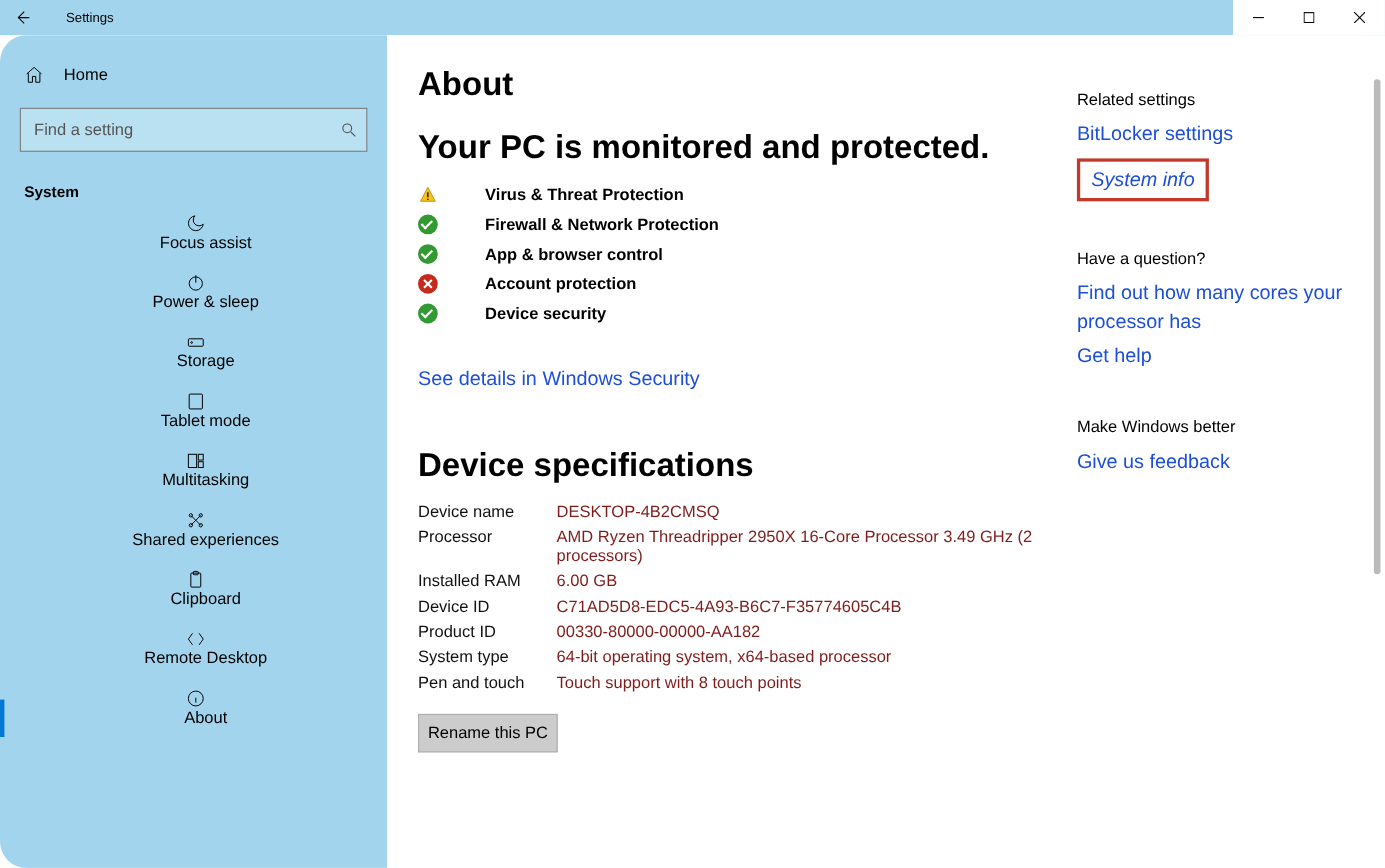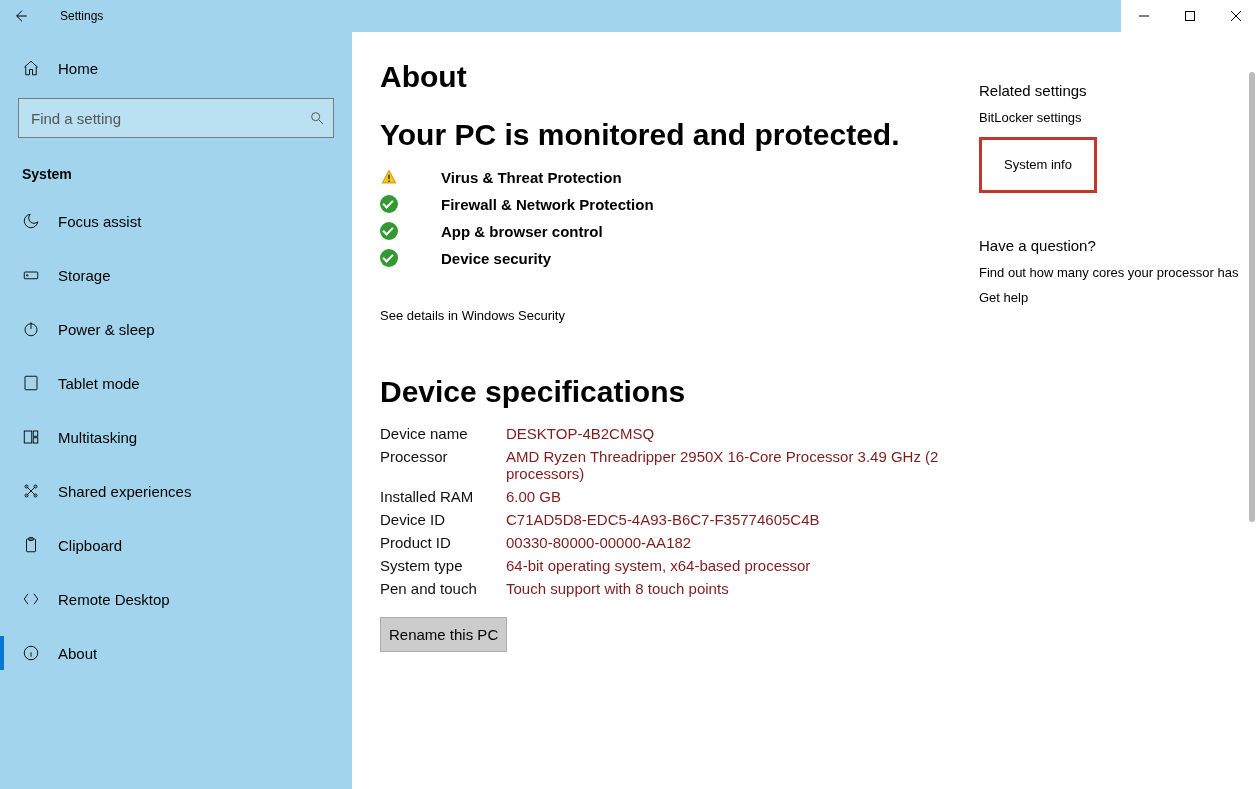--- a/index.html
+++ b/index.html
@@ -37,21 +37,21 @@
     background: #fff;
     height: 32px;
   }
   .win-btn {
     width: 46px; height: 32px;
     display:flex; align-items:center; justify-content:center;
     cursor:pointer;
   }
   .win-btn svg { width: 10px; height: 10px; stroke:#000; stroke-width:1; fill:none; }
 
-  .body { flex:1; display:flex; overflow:hidden; }
+  .body { flex:1; display:flex; overflow:hidden;border-radius:24px; }
 
   
   .sidebar {
     width: 352px;
     background: #a2d5ed;
     padding-top: 12px;
     display:flex; flex-direction:column;
   }
   .home-row {
     display:flex; align-items:center;
@@ -83,20 +83,21 @@
     font-size: 14px;
     padding: 14px 0 12px 22px;
   }
   .nav-item {
     height: 54px;
     display:flex; align-items:center;
     padding-left: 22px;
     font-size: 15px;
     cursor:pointer;
     position:relative;
+    flex-direction:column;
   }
   .nav-item .icon { width:18px; margin-right:18px; display:flex; align-items:center; justify-content:center;}
   .nav-item .icon svg { width:18px; height:18px; stroke:#000; stroke-width:1.2; fill:none;}
   .nav-item.active::before {
     content:""; position:absolute; left:0; top:10px; bottom:10px; width:4px; background:#0078d4;
   }
 
   
   .main {
     flex:1; overflow-y:auto;
@@ -131,21 +132,21 @@
   .circle-err {
     width:18px; height:18px; border-radius:50%;
     background:#c42b1c; position:relative;
   }
   .circle-err::before, .circle-err::after {
     content:""; position:absolute; left:8px; top:4px; width:2px; height:10px; background:#fff;
   }
   .circle-err::before { transform: rotate(45deg); }
   .circle-err::after  { transform: rotate(-45deg); }
 
-  a.link { color:#000000; text-decoration:none; font-size:13px; cursor:pointer; }
+  a.link { color:#1d4ed8; text-decoration:none; font-size:18px; cursor:pointer; }
 
   .spec-row { display:flex; margin: 6px 0; font-size: 15px; }
   .spec-row .label { width: 126px; color:#111;}
   .spec-row .value { flex:1; color:#7f1d1d; }
 
   button.rename {
     margin-top: 14px;
     padding: 8px 8px;
     border:1px solid #adadad;
     background:#ccc;
@@ -229,34 +230,34 @@
         <span class="icon">
             <svg viewBox="0 0 24 24">
               <path d="M21 13 A9 9 0 1 1 11 3 A7 7 0 0 0 21 13 Z"></path>
             </svg>
           </span>
         <span>Focus assist</span>
       </div>
       <div class="nav-item">
         <span class="icon">
             <svg viewBox="0 0 24 24">
+              <circle cx="12" cy="13" r="8"></circle>
+              <line x1="12" y1="3" x2="12" y2="12"></line>
+            </svg>
+          </span>
+        <span>Power &amp; sleep</span>
+      </div>
+      <div class="nav-item">
+        <span class="icon">
+            <svg viewBox="0 0 24 24">
               <rect x="3" y="8" width="18" height="9" rx="1"></rect>
               <circle cx="7" cy="12.5" r="1"></circle>
             </svg>
           </span>
         <span>Storage</span>
-      </div>
-      <div class="nav-item">
-        <span class="icon">
-            <svg viewBox="0 0 24 24">
-              <circle cx="12" cy="13" r="8"></circle>
-              <line x1="12" y1="3" x2="12" y2="12"></line>
-            </svg>
-          </span>
-        <span>Power &amp; sleep</span>
       </div>
       <div class="nav-item">
         <span class="icon">
             <svg viewBox="0 0 24 24">
               <rect x="4" y="3" width="16" height="18" rx="1"></rect>
               <line x1="12" y1="18" x2="12" y2="18"></line>
             </svg>
           </span>
         <span>Tablet mode</span>
       </div>
@@ -336,20 +337,26 @@
             <span>Firewall &amp; Network Protection</span>
           </div>
           <div class="protect-row">
             <span class="picon">
                 <span class="circle-ok"></span>
               </span>
             <span>App &amp; browser control</span>
           </div>
           <div class="protect-row">
             <span class="picon">
+                <span class="circle-err"></span>
+              </span>
+            <span>Account protection</span>
+          </div>
+          <div class="protect-row">
+            <span class="picon">
                 <span class="circle-ok"></span>
               </span>
             <span>Device security</span>
           </div>
 
           <div style="margin-top:40px;">
             <a class="link">See details in Windows Security</a>
           </div>
 
           <h2 class="spaced-top">Device specifications</h2>
@@ -384,30 +391,34 @@
           </div>
 
           <button class="rename">Rename this PC</button>
         </div>
 
         <div class="rail">
           <div class="section">
             <h3>Related settings</h3>
             <a class="link">BitLocker settings</a>
             <div class="highlight-box">
-              <a class="link" style="margin:12px;">System info</a>
+              <a class="link" style="margin:0;font-style:italic;">System info</a>
             </div>
           </div>
 
           <div class="section">
             <h3>Have a question?</h3>
             <a class="link">Find out how many cores your processor has</a>
             <a class="link">Get help</a>
           </div>
 
+          <div class="section">
+            <h3>Make Windows better</h3>
+            <a class="link">Give us feedback</a>
+          </div>
         </div>
       </div>
 
       <div class="main-scrollbar">
         <div class="thumb"></div>
       </div>
     </div>
   </div>
 </div>
 

